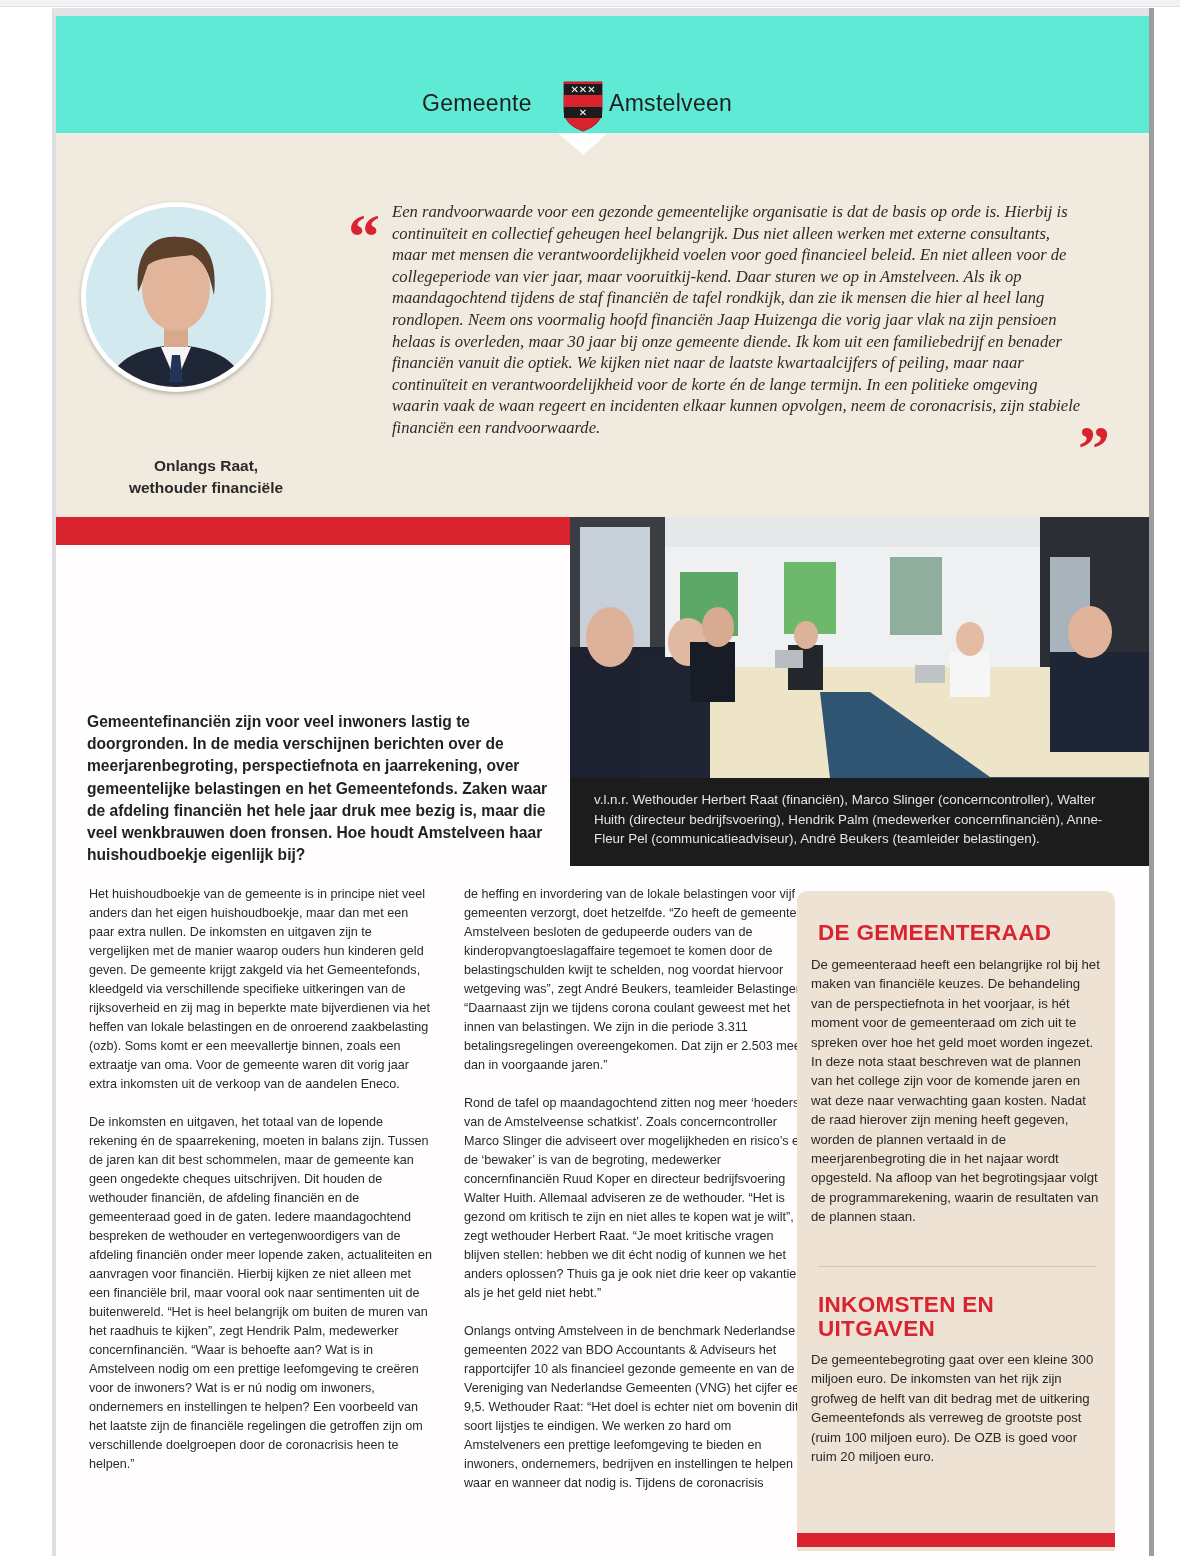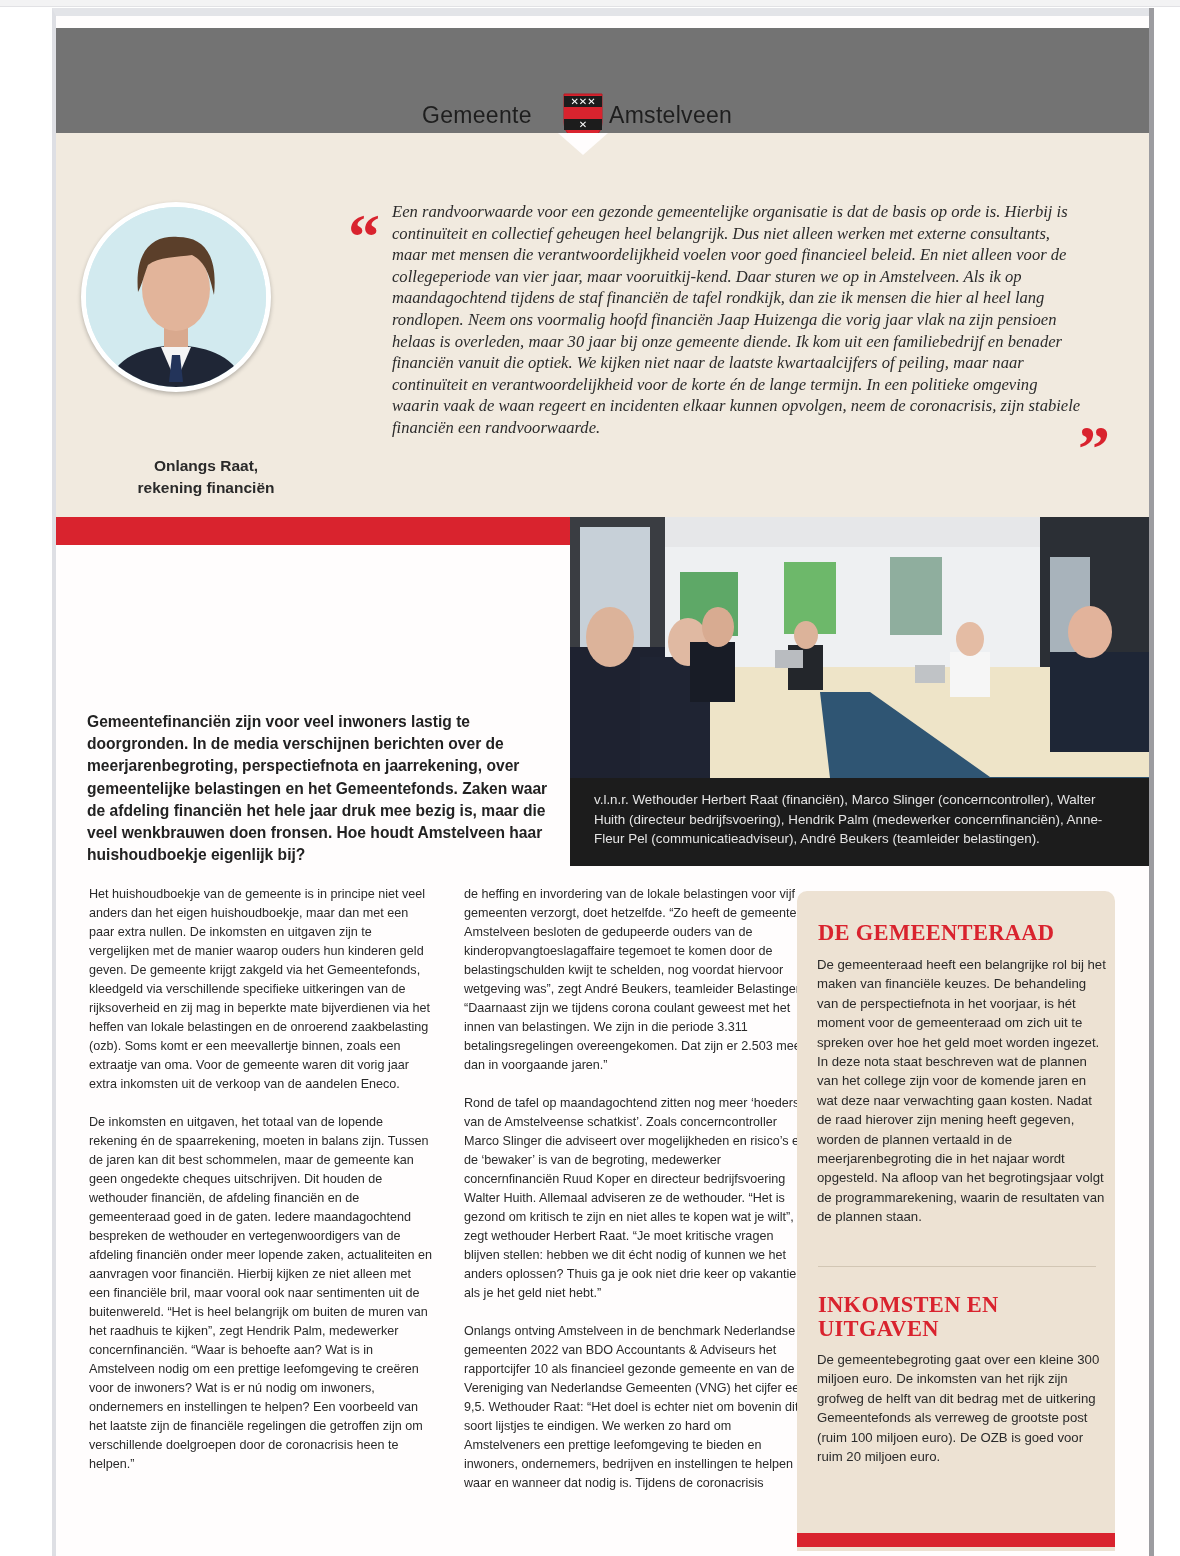--- a/index.html
+++ b/index.html
@@ -7,21 +7,21 @@
   body { position: relative; font-family: "DejaVu Sans", sans-serif; color: #222; }
 
   .topbar { position: absolute; left: 0; top: 0; width: 1180px; height: 7px; background: #f3f3f4; border-bottom: 1px solid #e2e2e5; }
   .viewer-left { position: absolute; left: 0; top: 7px; width: 52px; height: 1549px; background: #ffffff; }
   .viewer-right { position: absolute; left: 1154px; top: 7px; width: 26px; height: 1549px; background: #ffffff; }
   .scroll-track { position: absolute; left: 1149px; top: 8px; width: 5px; height: 1548px; background: #9c9ca0; }
 
   .page { position: absolute; left: 52px; top: 8px; width: 1097px; height: 1548px; background: #fffdfd; border-left: 4px solid #dedfe4; border-top: 8px solid #e3e4e8; overflow: hidden; }
 
   
-  .brand { position: absolute; left: 0; top: 12px; width: 1093px; height: 117px; background: #737373; }
+  .brand { position: absolute; left: 0; top: 0; width: 1093px; height: 117px; background: #5eead4; }
   .brand-left { position: absolute; left: 366px; top: 74px; font-family: "Liberation Sans", sans-serif; font-size: 23px; color: #1e1e1e; letter-spacing: 0.3px; }
   .brand-right { position: absolute; left: 553px; top: 74px; font-family: "Liberation Sans", sans-serif; font-size: 23px; color: #1e1e1e; letter-spacing: 0.3px; }
   .shield { position: absolute; left: 506px; top: 64px; width: 42px; height: 52px; }
 
   .quote-band { position: absolute; left: 0; top: 117px; width: 1093px; height: 384px; background: #f1eadf; }
   .notch { position: absolute; left: 502px; top: 117px; width: 0; height: 0; border-left: 25px solid transparent; border-right: 25px solid transparent; border-top: 22px solid #fffdfd; }
 
   .portrait { position: absolute; left: 25px; top: 69px; width: 190px; height: 190px; border-radius: 50%; background: #d2eaef; border: 5px solid #ffffff; box-shadow: 0 2px 4px rgba(0,0,0,0.25); overflow: hidden; }
   .portrait-name { position: absolute; left: 35px; top: 322px; width: 230px; text-align: center; font-family: "Liberation Sans", sans-serif; font-weight: bold; font-size: 15.5px; line-height: 22px; color: #2a2a2a; }
 
@@ -42,22 +42,22 @@
 
   
   .col { position: absolute; font-family: "Liberation Sans", sans-serif; font-size: 12.6px; line-height: 19px; color: #2a2a2a; }
   .col p { margin-bottom: 19px; }
   .col1 { left: 33px; top: 869px; width: 345px; }
   .col2 { left: 408px; top: 869px; width: 345px; }
 
   
   .sidebox { position: absolute; left: 741px; top: 875px; width: 318px; height: 660px; background: #ede2d3; border-radius: 10px 10px 0 0; }
   .sidebox-bottom { position: absolute; left: 741px; top: 1517px; width: 318px; height: 14px; background: #d9232e; }
-  .side-h { position: absolute; left: 21px; font-family: Liberation Serif, serif; font-weight: bold; font-size: 22.5px; line-height: 24px; color: #d9232e; letter-spacing: 0.3px; }
-  .side-p { position: absolute; left: 20px; width: 290px; font-family: "Liberation Sans", sans-serif; font-size: 13.2px; line-height: 19.4px; color: #2a2a2a; }
+  .side-h { position: absolute; left: 21px; font-family: Liberation Sans, sans-serif; font-weight: bold; font-size: 22.5px; line-height: 24px; color: #d9232e; letter-spacing: 0.3px; }
+  .side-p { position: absolute; left: 14px; width: 290px; font-family: "Liberation Sans", sans-serif; font-size: 13.2px; line-height: 19.4px; color: #2a2a2a; }
   .side-rule { position: absolute; left: 21px; top: 375px; width: 278px; height: 1px; background: #d2c6b4; }
 </style>
 </head>
 <body>
 
 <div class="topbar"></div>
 <div class="viewer-left"></div>
 <div class="viewer-right"></div>
 <div class="scroll-track"></div>
 
@@ -84,21 +84,21 @@
         <path d="M20 180 C30 150 55 140 90 138 C125 140 150 150 160 180 Z" fill="#1f2636"></path>
         <path d="M75 140 L90 175 L105 140 Z" fill="#f5f5f5"></path>
         <path d="M86 148 L94 148 L97 175 L83 175 Z" fill="#23345a"></path>
         <rect x="78" y="112" width="24" height="28" fill="#d9a98e"></rect>
         <ellipse cx="90" cy="82" rx="34" ry="42" fill="#e2b49a"></ellipse>
         <path d="M52 85 C48 40 70 28 92 30 C118 30 132 48 128 88 C124 70 120 55 106 48 C92 50 72 50 62 58 C58 68 56 78 52 85 Z" fill="#5b3f2a"></path>
       </svg>
     </div>
     <div class="portrait-name">
       <div>Onlangs Raat,</div>
-      <div>rekening financiën</div>
+      <div>wethouder financiële</div>
     </div>
 
     <div class="quote-open">“</div>
     <div class="quote-text">Een randvoorwaarde voor een gezonde gemeentelijke organisatie is dat de basis op orde is. Hierbij is continuïteit en collectief geheugen heel belangrijk. Dus niet alleen werken met externe consultants, maar met mensen die verantwoordelijkheid voelen voor goed financieel beleid. En niet alleen voor de collegeperiode van vier jaar, maar vooruitkij-kend. Daar sturen we op in Amstelveen. Als ik op maandagochtend tijdens de staf financiën de tafel rondkijk, dan zie ik mensen die hier al heel lang rondlopen. Neem ons voormalig hoofd financiën Jaap Huizenga die vorig jaar vlak na zijn pensioen helaas is overleden, maar 30 jaar bij onze gemeente diende. Ik kom uit een familiebedrijf en benader financiën vanuit die optiek. We kijken niet naar de laatste kwartaalcijfers of peiling, maar naar continuïteit en verantwoordelijkheid voor de korte én de lange termijn. In een politieke omgeving waarin vaak de waan regeert en incidenten elkaar kunnen opvolgen, neem de coronacrisis, zijn stabiele financiën een randvoorwaarde.</div>
     <div class="quote-close">”</div>
   </div>
   <div class="notch"></div>
 
   <div class="red-rule"></div>
 

